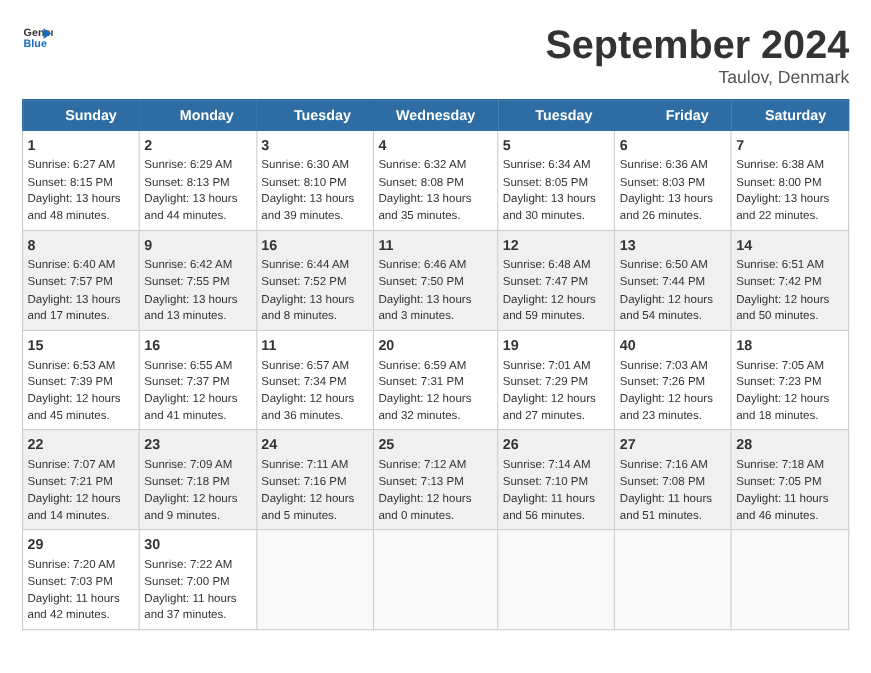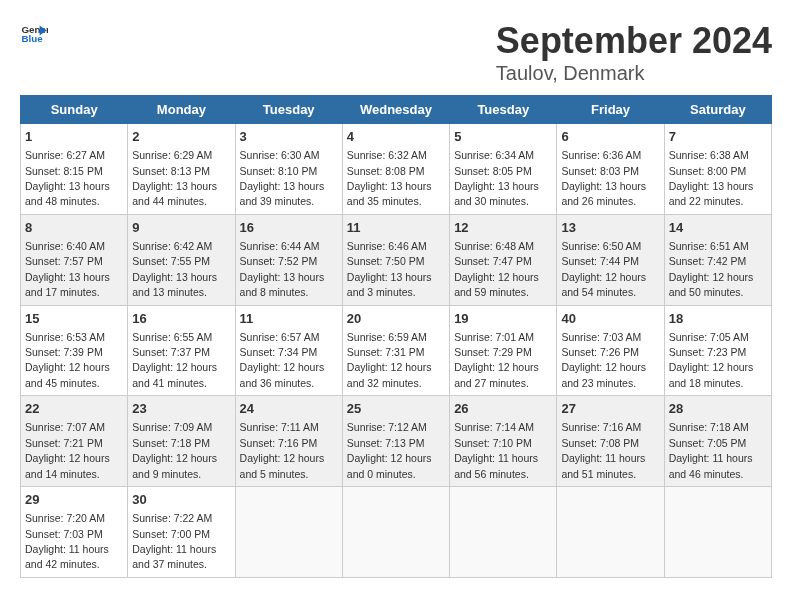--- a/index.html
+++ b/index.html
@@ -18,33 +18,33 @@
     }
     .logo {
       display: flex;
       align-items: center;
       gap: 4px;
     }
     .logo-icon {
       width: 28px;
       height: 28px;
     }
-    .title-section { text-align: left; margin-left: 20px; }
+    .title-section { text-align: right; margin-left: 20px; }
     .month-title { font-size: 36px; font-weight: bold; color: #333; }
-    .location-title { font-size: 20px; color: #555; }
+    .location-title { font-size: 16px; color: #555; }
     table {
       width: 100%;
       border-collapse: collapse;
       font-size: 11px;
     }
     thead tr th {
       background-color: #2e6da4;
       color: white;
-      padding: 6px 4px;
-      text-align: center;
+      padding: 6px 20px;
+      text-align: right;
       font-size: 13px;
       font-weight: bold;
       border: 1px solid #2e6da4;
     }
     tbody tr {
       vertical-align: top;
     }
     tbody tr:nth-child(odd) {
       background-color: #fff;
     }

